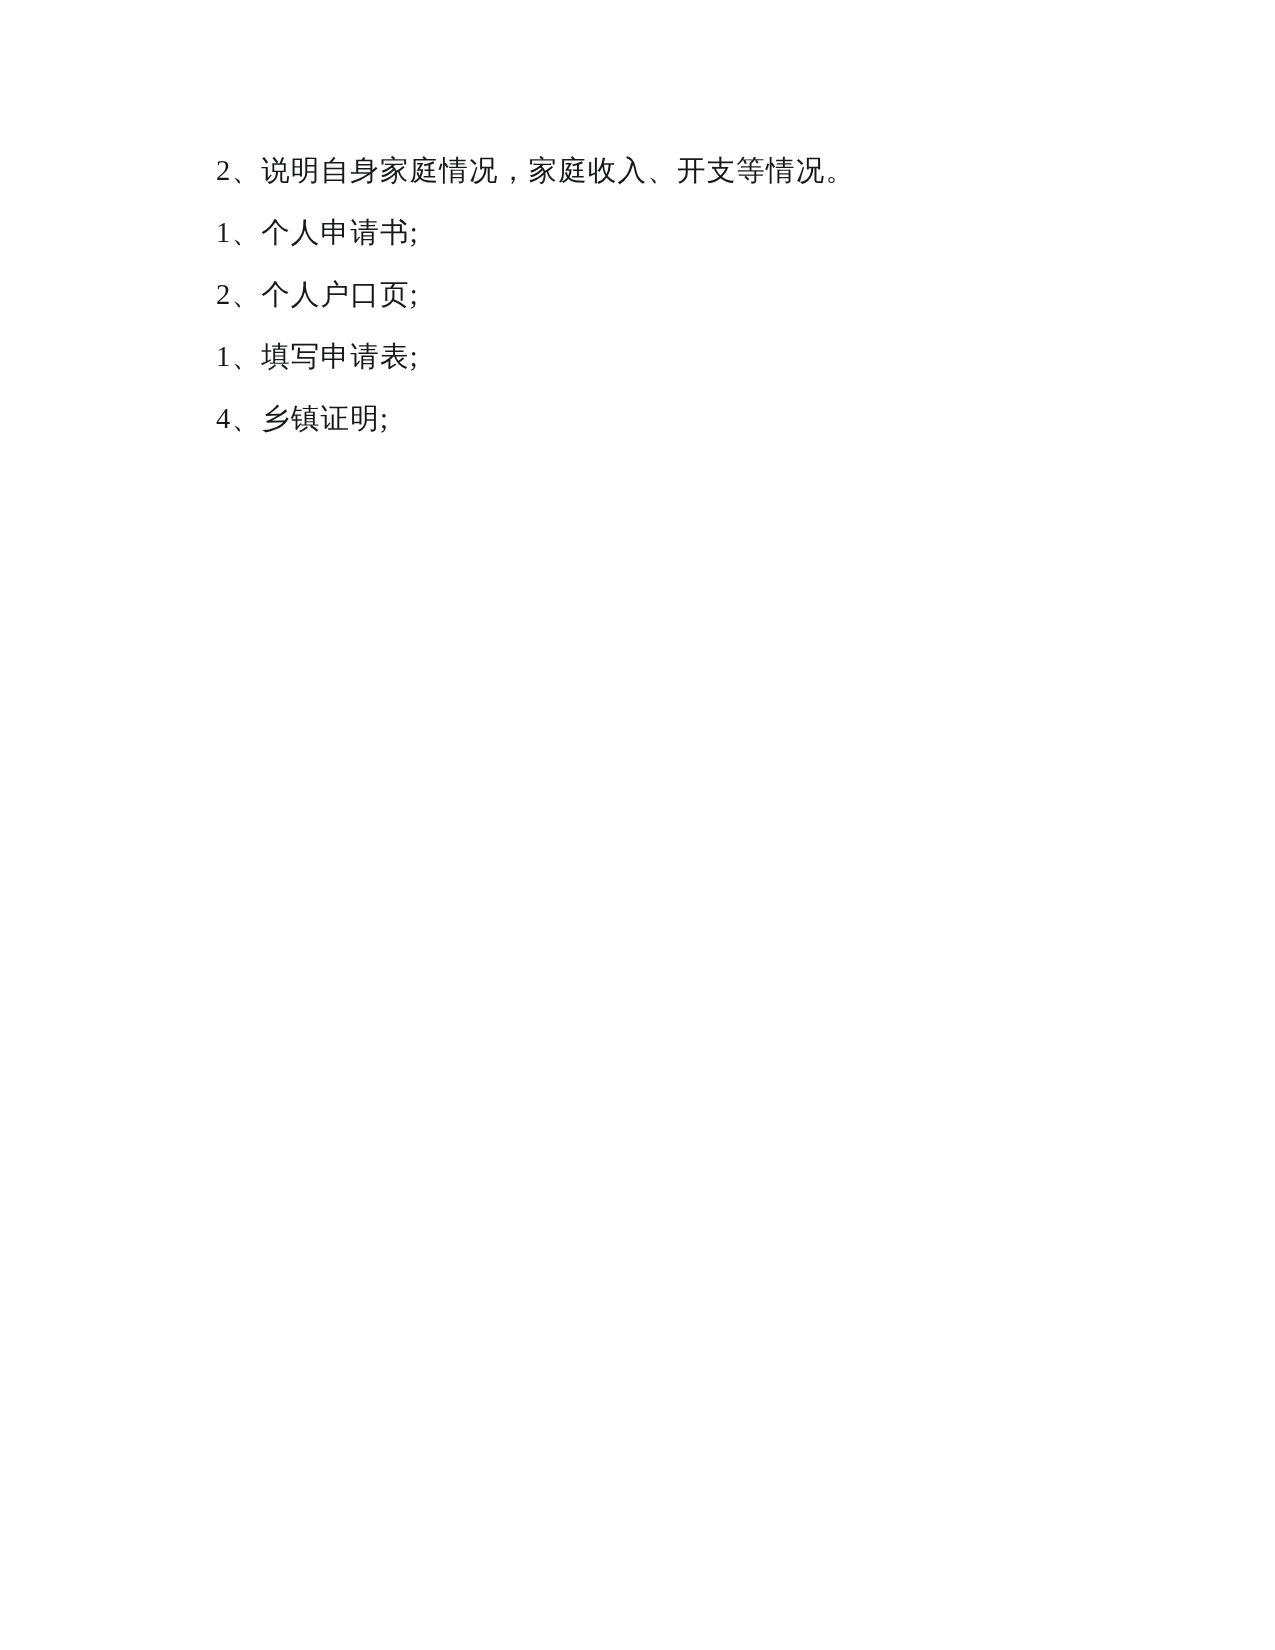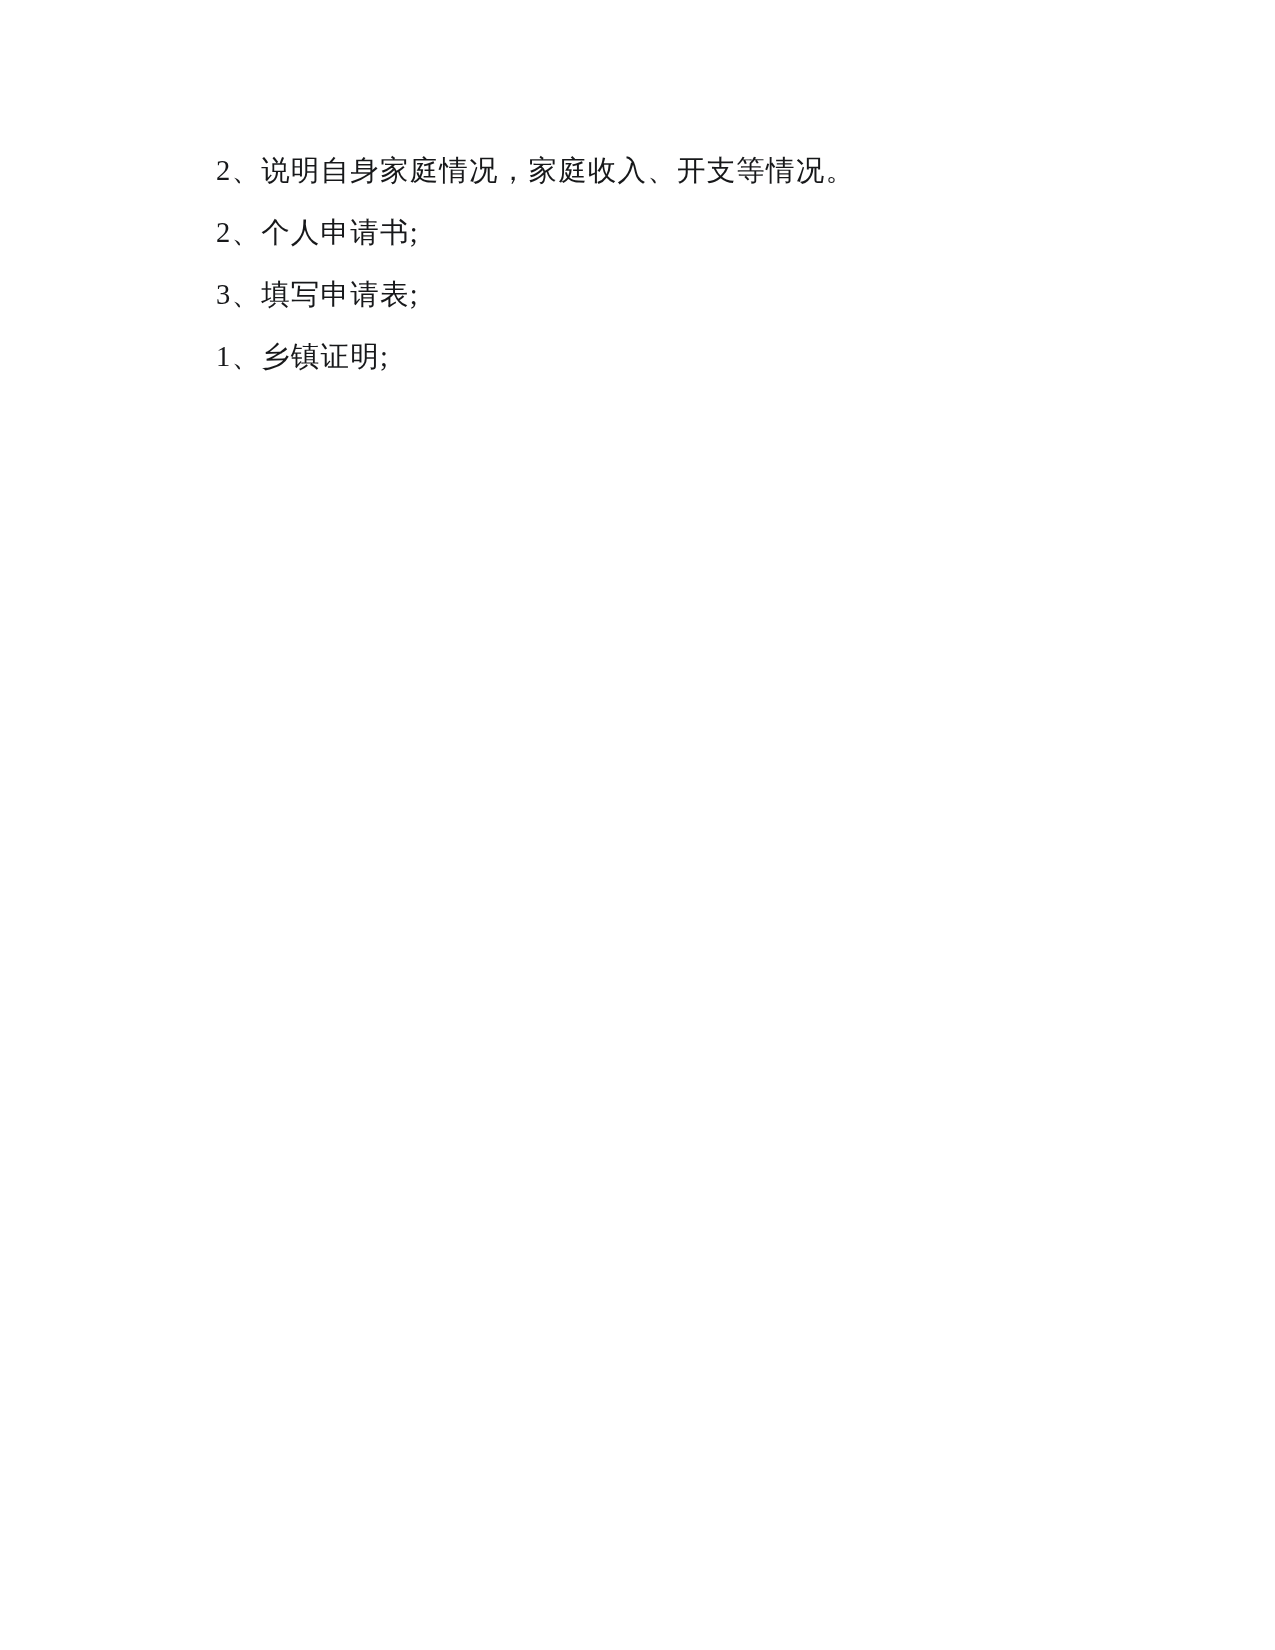--- a/index.html
+++ b/index.html
@@ -45,23 +45,24 @@
 </head>
 <body>
 
 <div class="page">
   <div class="content">
 
     <p class="para indent">2、说明自身家庭情况，家庭收入、开支等情况。</p>
 
 
 
-    <p class="para indent">2、个人申请书;</p>
+    <p class="para indent">1、个人申请书;</p>
+
+    <p class="para indent">2、个人户口页;</p>
+
+    <p class="para indent">1、填写申请表;</p>
 
 
-    <p class="para indent">3、填写申请表;</p>
-
-
-    <p class="para indent">1、乡镇证明;</p>
+    <p class="para indent">4、乡镇证明;</p>
 
 
   </div>
 </div>
 
 </body></html>

